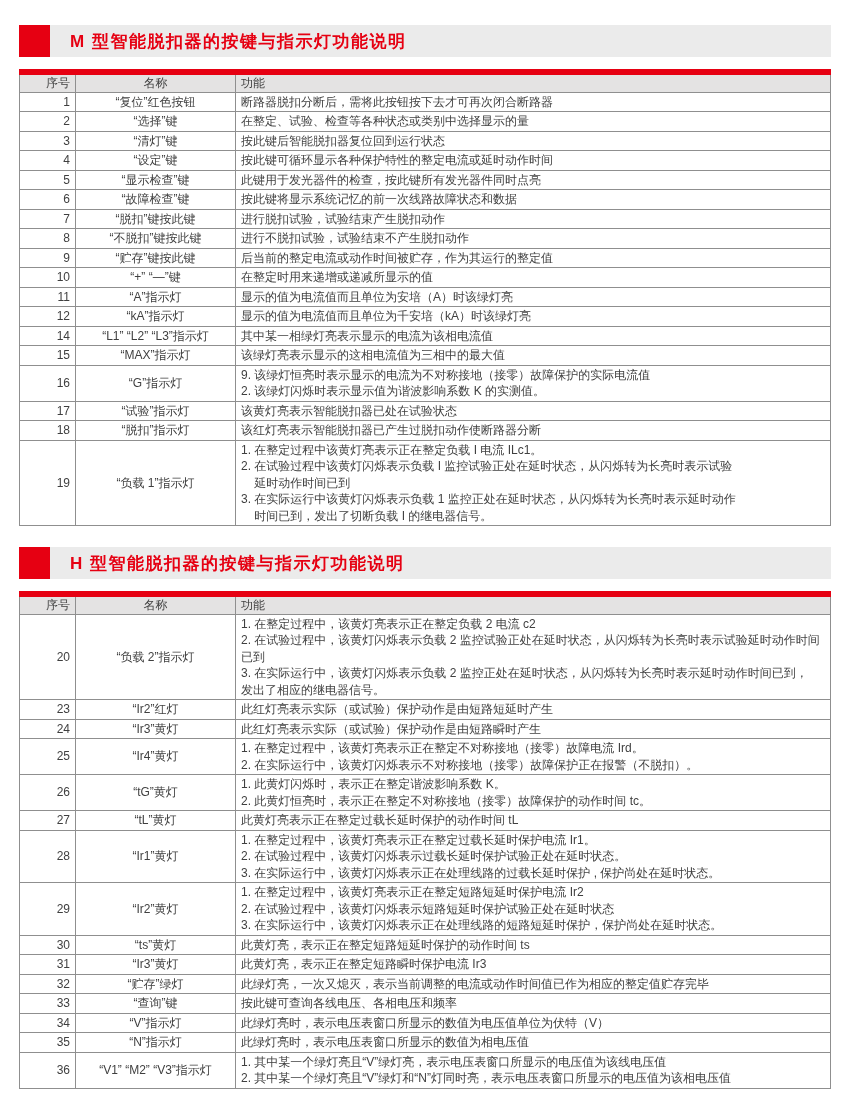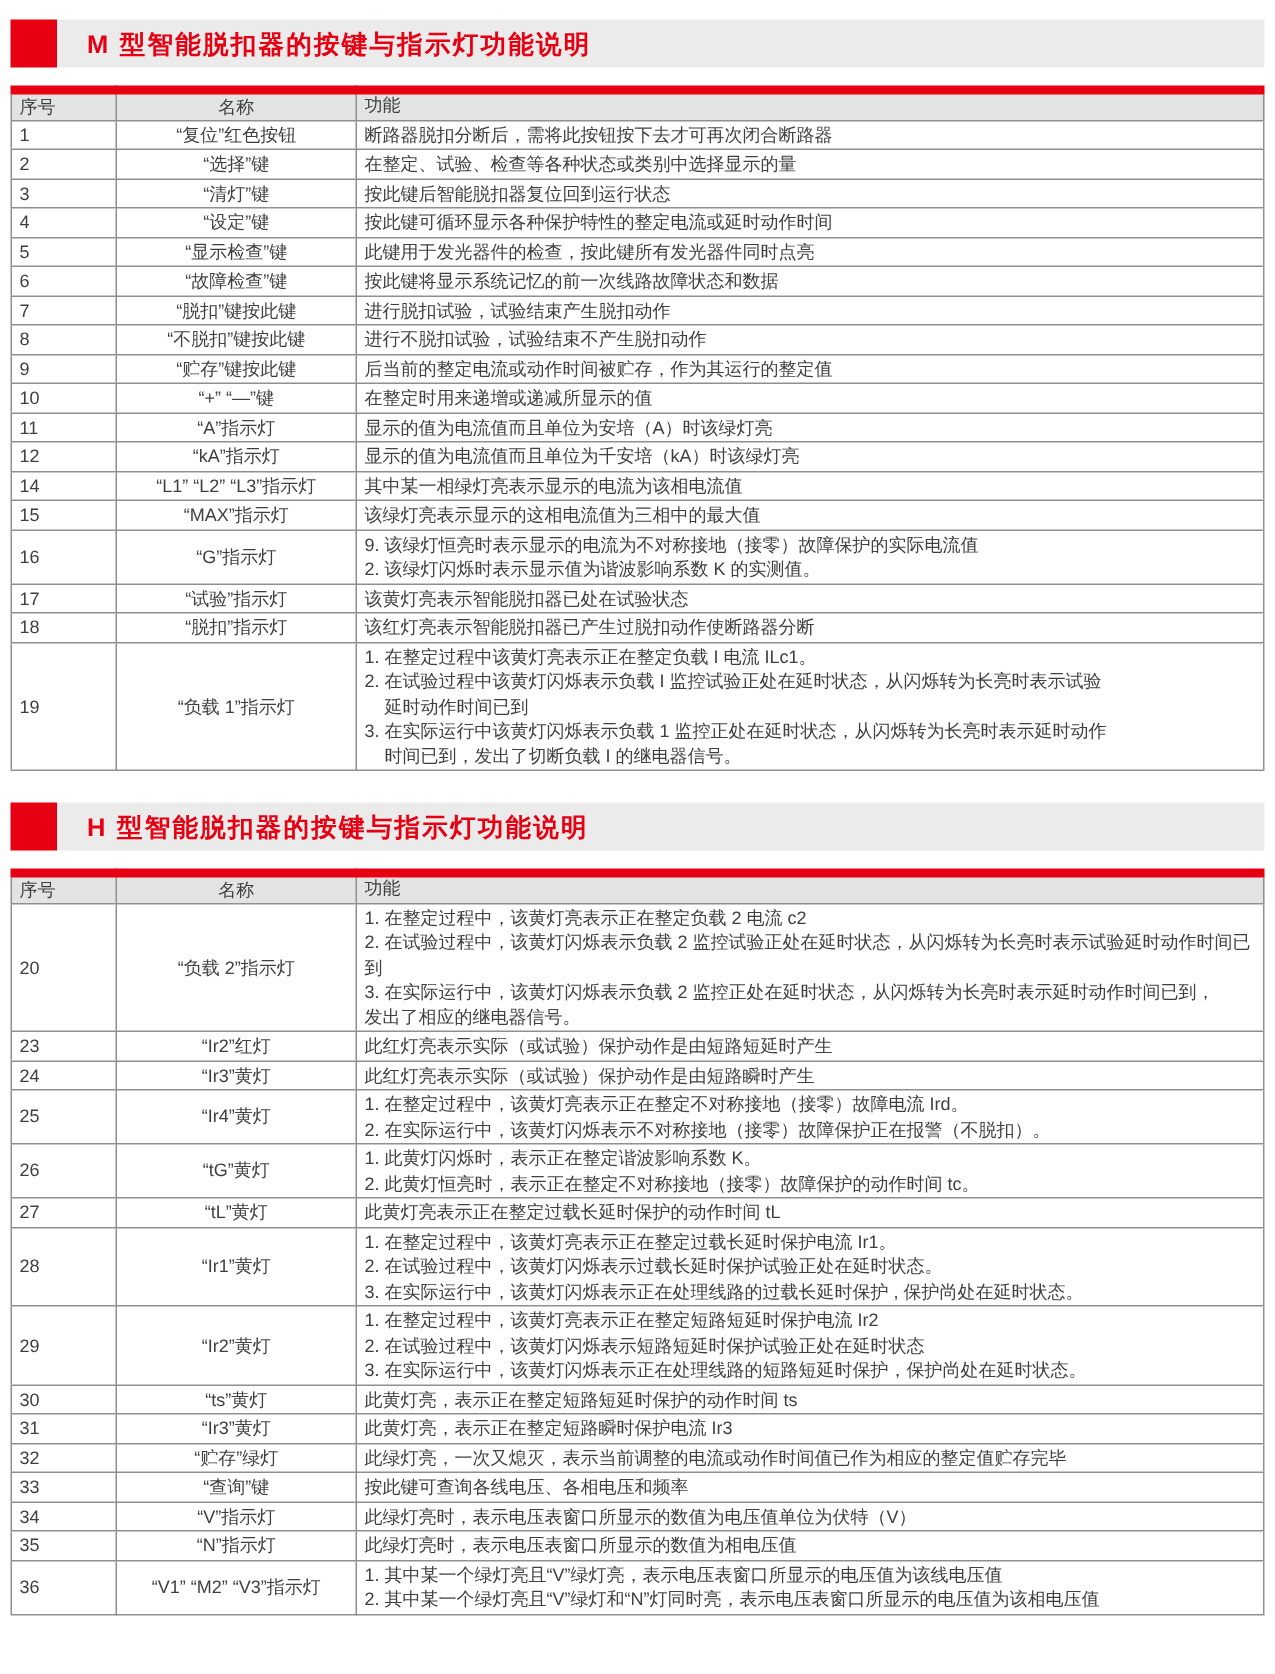--- a/index.html
+++ b/index.html
@@ -10,43 +10,43 @@
     --ink:#3f3f3f;
   }
   *{box-sizing:border-box;}
   html,body{margin:0;padding:0;}
   body{
     width:850px;height:1116px;background:#ffffff;color:var(--ink);
     font-family:"Liberation Sans","DejaVu Sans",sans-serif;
     overflow:hidden;
   }
   .page{padding:13px 7px 0 7px;}
-  .section{margin:0;}
+  .section{margin:12px;}
   .section + .section{margin-top:21px;}
   .band{display:flex;height:32px;margin-bottom:12px;}
   .band-square{width:31px;height:32px;background:var(--red);flex:0 0 31px;}
   .band-body{flex:1;background:var(--band-bg);display:flex;align-items:center;padding-left:20px;}
   .band-title{color:var(--red);font-weight:bold;font-size:17px;letter-spacing:1.5px;}
   table{
     width:100%;border-collapse:collapse;table-layout:fixed;
     border-top:6px solid var(--red);
     border-left:1px solid var(--line);
     border-right:1px solid var(--line);
     border-bottom:1px solid var(--line);
   }
   th,td{
     border-bottom:1px solid var(--line);
     font-size:12px;font-weight:normal;
     padding:0 5px;line-height:16.5px;vertical-align:middle;
   }
   thead th{background:var(--head-bg);height:17px;}
-  .col-no{width:70px;text-align:left;border-right:1px solid var(--line);}
+  .col-no{width:56px;text-align:right;border-right:1px solid var(--line);}
   .col-name{width:160px;text-align:center;border-right:1px solid var(--line);}
   .col-func{text-align:left;}
-  thead .col-func{text-align:left;font-family:Liberation Mono, monospace;}
+  thead .col-func{text-align:left;}
   td.col-func{padding:1px 5px;}
   .func-line{white-space:pre-wrap;}
 </style>
 </head>
 <body>
 
 <div class="page">
 
   <div class="section">
     <div class="band">

